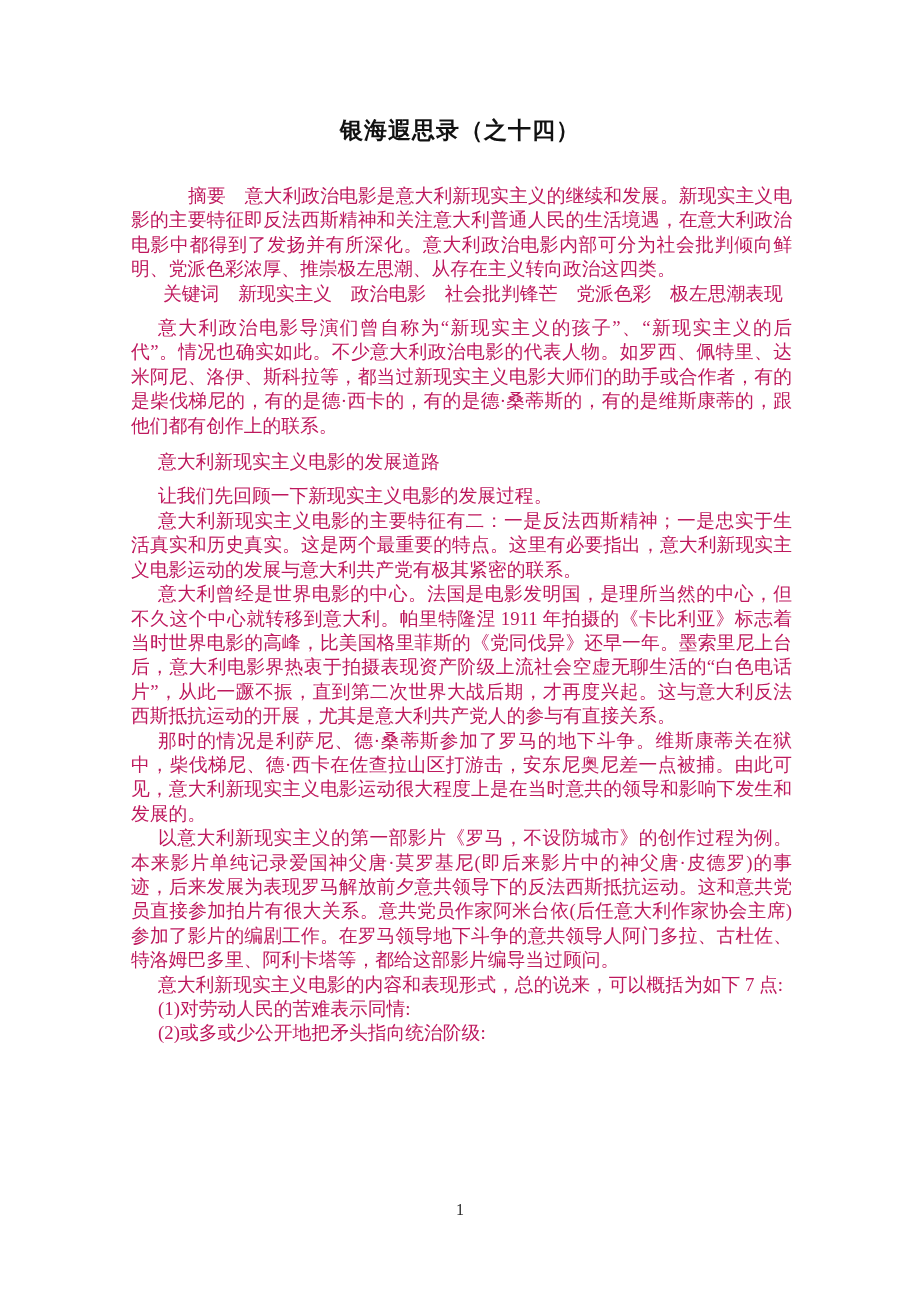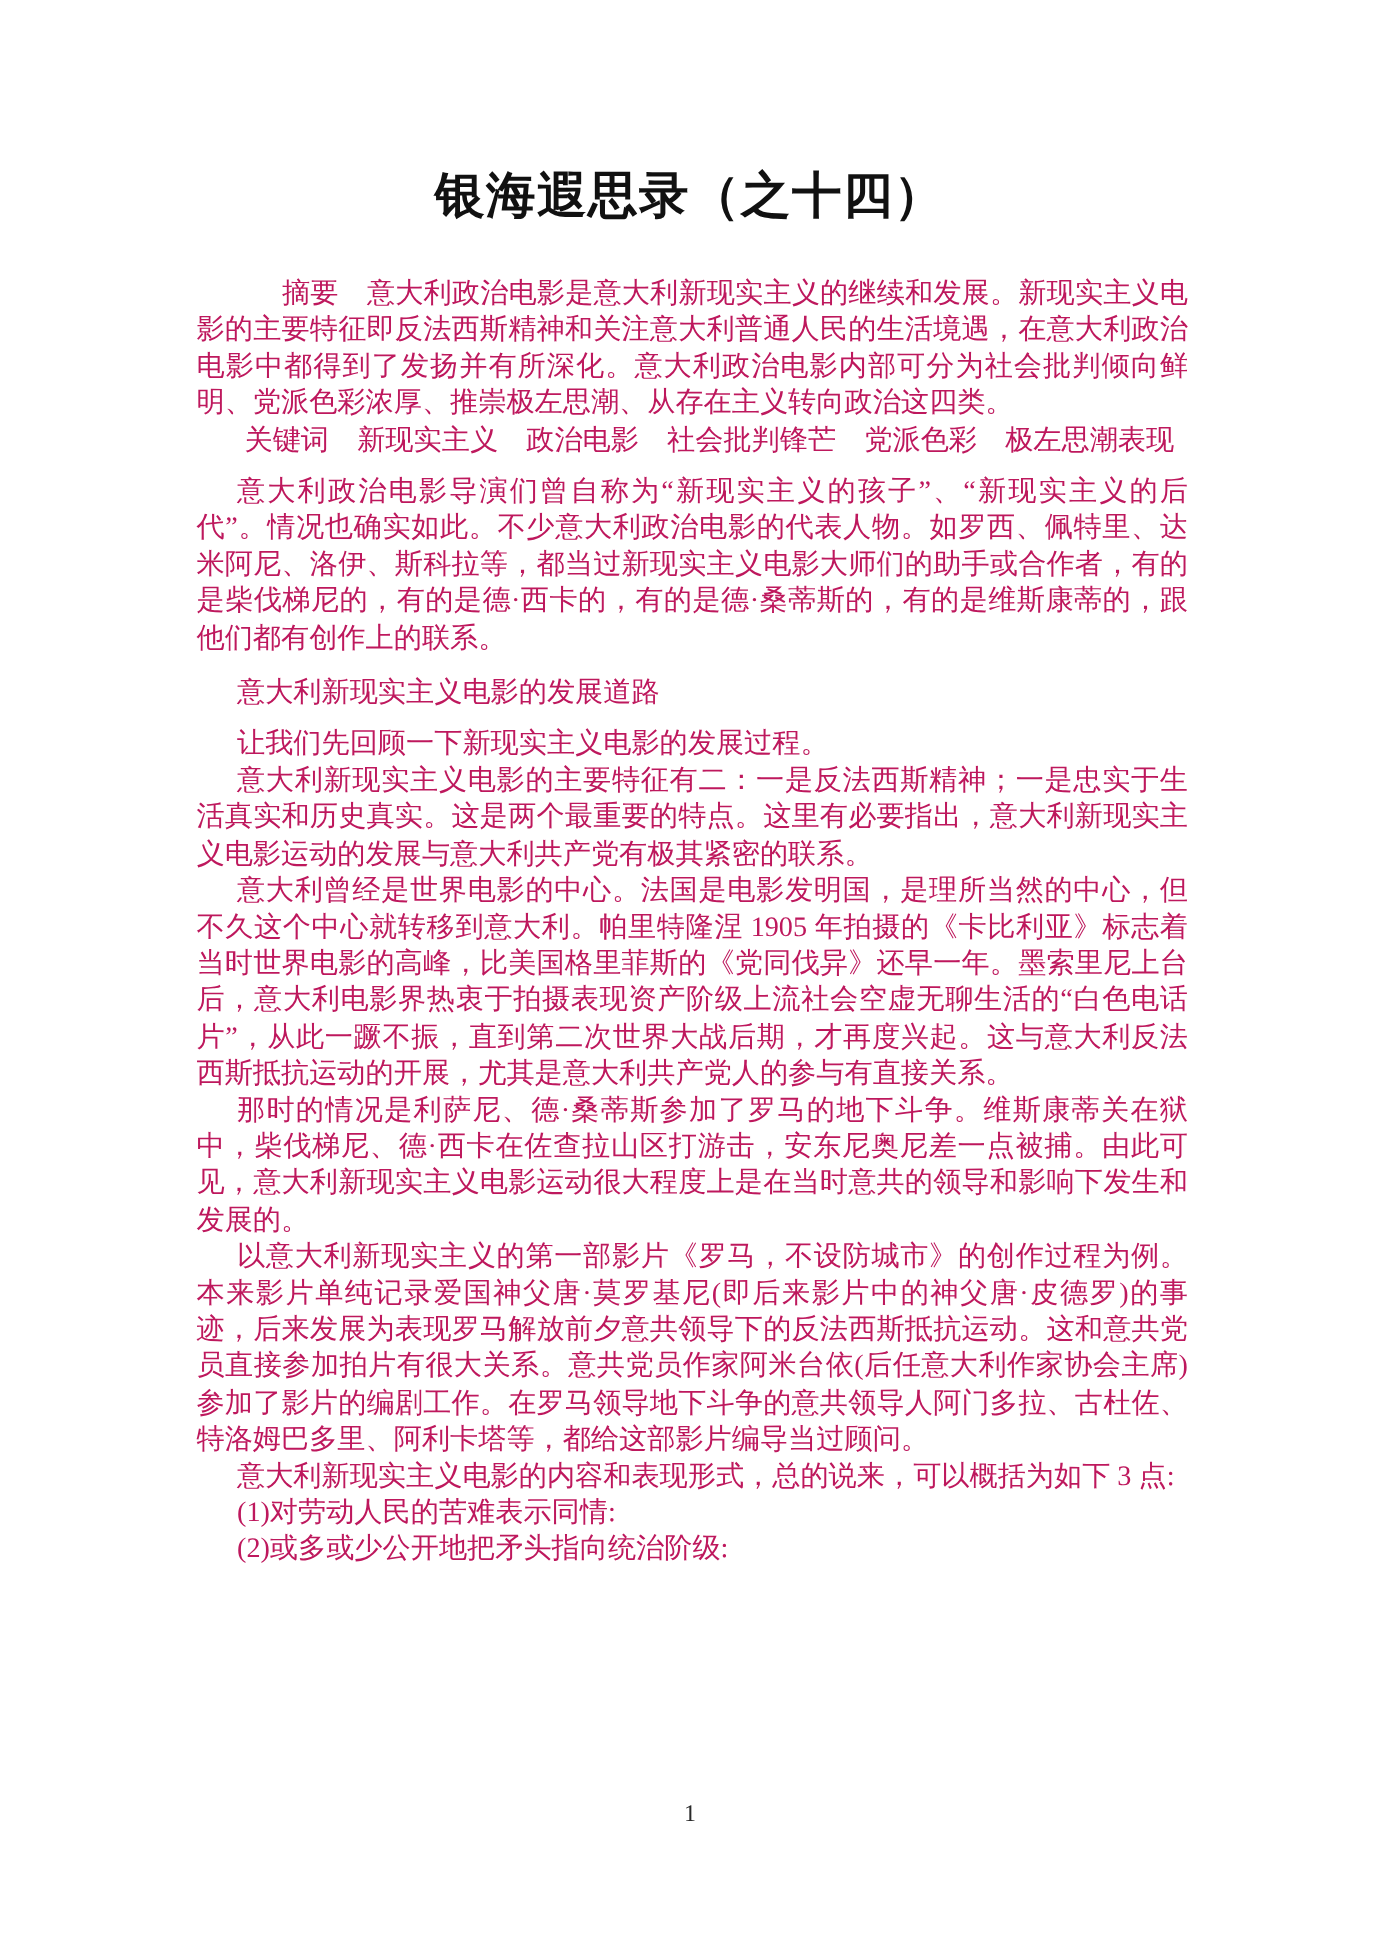--- a/index.html
+++ b/index.html
@@ -16,21 +16,21 @@
     font-family: "Liberation Serif", "DejaVu Serif", serif;
     overflow: hidden;
     box-sizing: border-box;
     padding-top: 106px;
   }
   .doc-title {
     margin: 0;
     text-align: center;
     font-family: "Liberation Sans", "DejaVu Sans", sans-serif;
     font-weight: bold;
-    font-size: 33px;
+    font-size: 23px;
     line-height: 48px;
     letter-spacing: 1px;
     color: #111111;
   }
   .content {
     margin-top: 30px;
     margin-left: 131px;
     width: 661px;
     font-size: 18.8px;
     line-height: 24.4px;
@@ -72,28 +72,28 @@
     <p class="keywords">关键词　新现实主义　政治电影　社会批判锋芒　党派色彩　极左思潮表现</p>
 
     <p class="gap-above">意大利政治电影导演们曾自称为“新现实主义的孩子”、“新现实主义的后代”。情况也确实如此。不少意大利政治电影的代表人物。如罗西、佩特里、达米阿尼、洛伊、斯科拉等，都当过新现实主义电影大师们的助手或合作者，有的是柴伐梯尼的，有的是德·西卡的，有的是德·桑蒂斯的，有的是维斯康蒂的，跟他们都有创作上的联系。</p>
 
     <p class="gap-above-sm">意大利新现实主义电影的发展道路</p>
 
     <p class="gap-above">让我们先回顾一下新现实主义电影的发展过程。</p>
 
     <p>意大利新现实主义电影的主要特征有二：一是反法西斯精神；一是忠实于生活真实和历史真实。这是两个最重要的特点。这里有必要指出，意大利新现实主义电影运动的发展与意大利共产党有极其紧密的联系。</p>
 
-    <p>意大利曾经是世界电影的中心。法国是电影发明国，是理所当然的中心，但不久这个中心就转移到意大利。帕里特隆涅 1905 年拍摄的《卡比利亚》标志着当时世界电影的高峰，比美国格里菲斯的《党同伐异》还早一年。墨索里尼上台后，意大利电影界热衷于拍摄表现资产阶级上流社会空虚无聊生活的“白色电话片”，从此一蹶不振，直到第二次世界大战后期，才再度兴起。这与意大利反法西斯抵抗运动的开展，尤其是意大利共产党人的参与有直接关系。</p>
+    <p>意大利曾经是世界电影的中心。法国是电影发明国，是理所当然的中心，但不久这个中心就转移到意大利。帕里特隆涅 1911 年拍摄的《卡比利亚》标志着当时世界电影的高峰，比美国格里菲斯的《党同伐异》还早一年。墨索里尼上台后，意大利电影界热衷于拍摄表现资产阶级上流社会空虚无聊生活的“白色电话片”，从此一蹶不振，直到第二次世界大战后期，才再度兴起。这与意大利反法西斯抵抗运动的开展，尤其是意大利共产党人的参与有直接关系。</p>
 
 
     <p>那时的情况是利萨尼、德·桑蒂斯参加了罗马的地下斗争。维斯康蒂关在狱中，柴伐梯尼、德·西卡在佐查拉山区打游击，安东尼奥尼差一点被捕。由此可见，意大利新现实主义电影运动很大程度上是在当时意共的领导和影响下发生和发展的。</p>
 
     <p>以意大利新现实主义的第一部影片《罗马，不设防城市》的创作过程为例。本来影片单纯记录爱国神父唐·莫罗基尼(即后来影片中的神父唐·皮德罗)的事迹，后来发展为表现罗马解放前夕意共领导下的反法西斯抵抗运动。这和意共党员直接参加拍片有很大关系。意共党员作家阿米台依(后任意大利作家协会主席)参加了影片的编剧工作。在罗马领导地下斗争的意共领导人阿门多拉、古杜佐、特洛姆巴多里、阿利卡塔等，都给这部影片编导当过顾问。</p>
 
-    <p>意大利新现实主义电影的内容和表现形式，总的说来，可以概括为如下 3 点:</p>
+    <p>意大利新现实主义电影的内容和表现形式，总的说来，可以概括为如下 7 点:</p>
 
     <p>(1)对劳动人民的苦难表示同情:</p>
 
     <p>(2)或多或少公开地把矛头指向统治阶级:</p>
 
   </div>
 
   <div class="page-number">1</div>
 
 </div>

